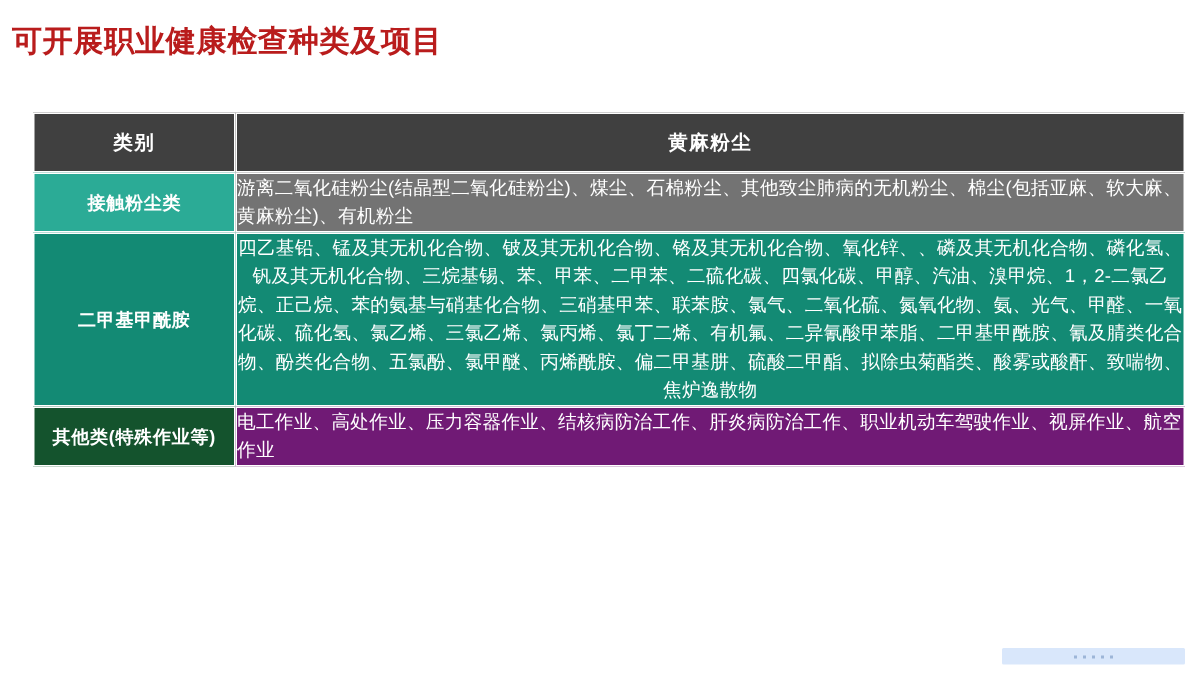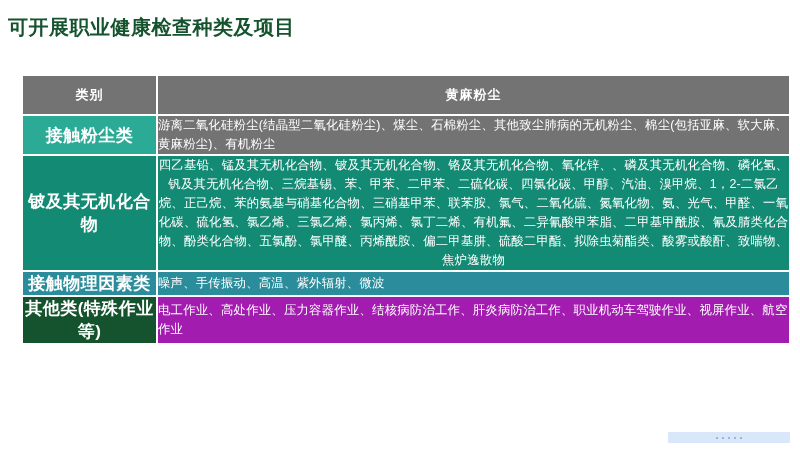--- a/index.html
+++ b/index.html
@@ -20,21 +20,21 @@
     inset: 0;
     background: #ffffff;
   }
 
   #page-title {
     position: absolute;
     left: 8px;
     top: 14px;
     font-size: 20px;
     font-weight: bold;
-    color: #14532d;
+    color: #b91c1c;
     letter-spacing: 0.5px;
     white-space: nowrap;
   }
 
   #exam-table {
     position: absolute;
     left: 22px;
     top: 75px;
     width: 768px;
     border-collapse: separate;
@@ -45,52 +45,52 @@
   #exam-table td, #exam-table th {
     border: 1px solid #ffffff;
     padding: 0;
     vertical-align: middle;
   }
 
   .col-cat { width: 135px; }
   .col-item { width: 633px; }
 
   thead th {
-    background: #737373;
+    background: #404040;
     color: #ffffff;
     font-size: 13px;
     font-weight: bold;
     height: 38px;
     text-align: center;
     letter-spacing: 1px;
   }
 
   td.cat-cell {
     color: #ffffff;
-    font-size: 17px;
+    font-size: 12px;
     font-weight: bold;
     text-align: center;
     letter-spacing: 0.5px;
     padding: 4px 2px;
   }
 
   td.item-cell {
     color: #ffffff;
     font-size: 12.4px;
     line-height: 19px;
     text-align: left;
     padding: 7px 10px 7px 9px;
     letter-spacing: 0.2px;
   }
 
   
   .row-dust    td { background: #737373; }
   .row-chem    td { background: #138a74; text-align: center; }
   .row-phys    td { background: #2b8c9b; }
-  .row-other   td { background: #a21caf; }
+  .row-other   td { background: #701a75; }
 
   .row-dust  td.cat-cell { background: #2bab96; }
   .row-chem  td.cat-cell { background: #138a74; }
   .row-phys  td.cat-cell { background: #2b8c9b; }
   .row-other td.cat-cell { background: #14532d; }
 
   #bottom-strip {
     position: absolute;
     left: 668px;
     top: 432px;
@@ -131,26 +131,22 @@
         <th>类别</th>
         <th>黄麻粉尘</th>
       </tr>
     </thead>
     <tbody>
       <tr class="row-dust">
         <td class="cat-cell">接触粉尘类</td>
         <td class="item-cell">游离二氧化硅粉尘(结晶型二氧化硅粉尘)、煤尘、石棉粉尘、其他致尘肺病的无机粉尘、棉尘(包括亚麻、软大麻、黄麻粉尘)、有机粉尘</td>
       </tr>
       <tr class="row-chem">
-        <td class="cat-cell">铍及其无机化合物</td>
+        <td class="cat-cell">二甲基甲酰胺</td>
         <td class="item-cell">四乙基铅、锰及其无机化合物、铍及其无机化合物、铬及其无机化合物、氧化锌、、磷及其无机化合物、磷化氢、钒及其无机化合物、三烷基锡、苯、甲苯、二甲苯、二硫化碳、四氯化碳、甲醇、汽油、溴甲烷、1，2-二氯乙烷、正己烷、苯的氨基与硝基化合物、三硝基甲苯、联苯胺、氯气、二氧化硫、氮氧化物、氨、光气、甲醛、一氧化碳、硫化氢、氯乙烯、三氯乙烯、氯丙烯、氯丁二烯、有机氟、二异氰酸甲苯脂、二甲基甲酰胺、氰及腈类化合物、酚类化合物、五氯酚、氯甲醚、丙烯酰胺、偏二甲基肼、硫酸二甲酯、拟除虫菊酯类、酸雾或酸酐、致喘物、焦炉逸散物</td>
-      </tr>
-      <tr class="row-phys">
-        <td class="cat-cell">接触物理因素类</td>
-        <td class="item-cell">噪声、手传振动、高温、紫外辐射、微波</td>
       </tr>
       <tr class="row-other">
         <td class="cat-cell">其他类(特殊作业等)</td>
         <td class="item-cell">电工作业、高处作业、压力容器作业、结核病防治工作、肝炎病防治工作、职业机动车驾驶作业、视屏作业、航空作业</td>
       </tr>
     </tbody>
   </table>
 
   <div id="bottom-strip">
     <div id="bottom-strip-dots">

